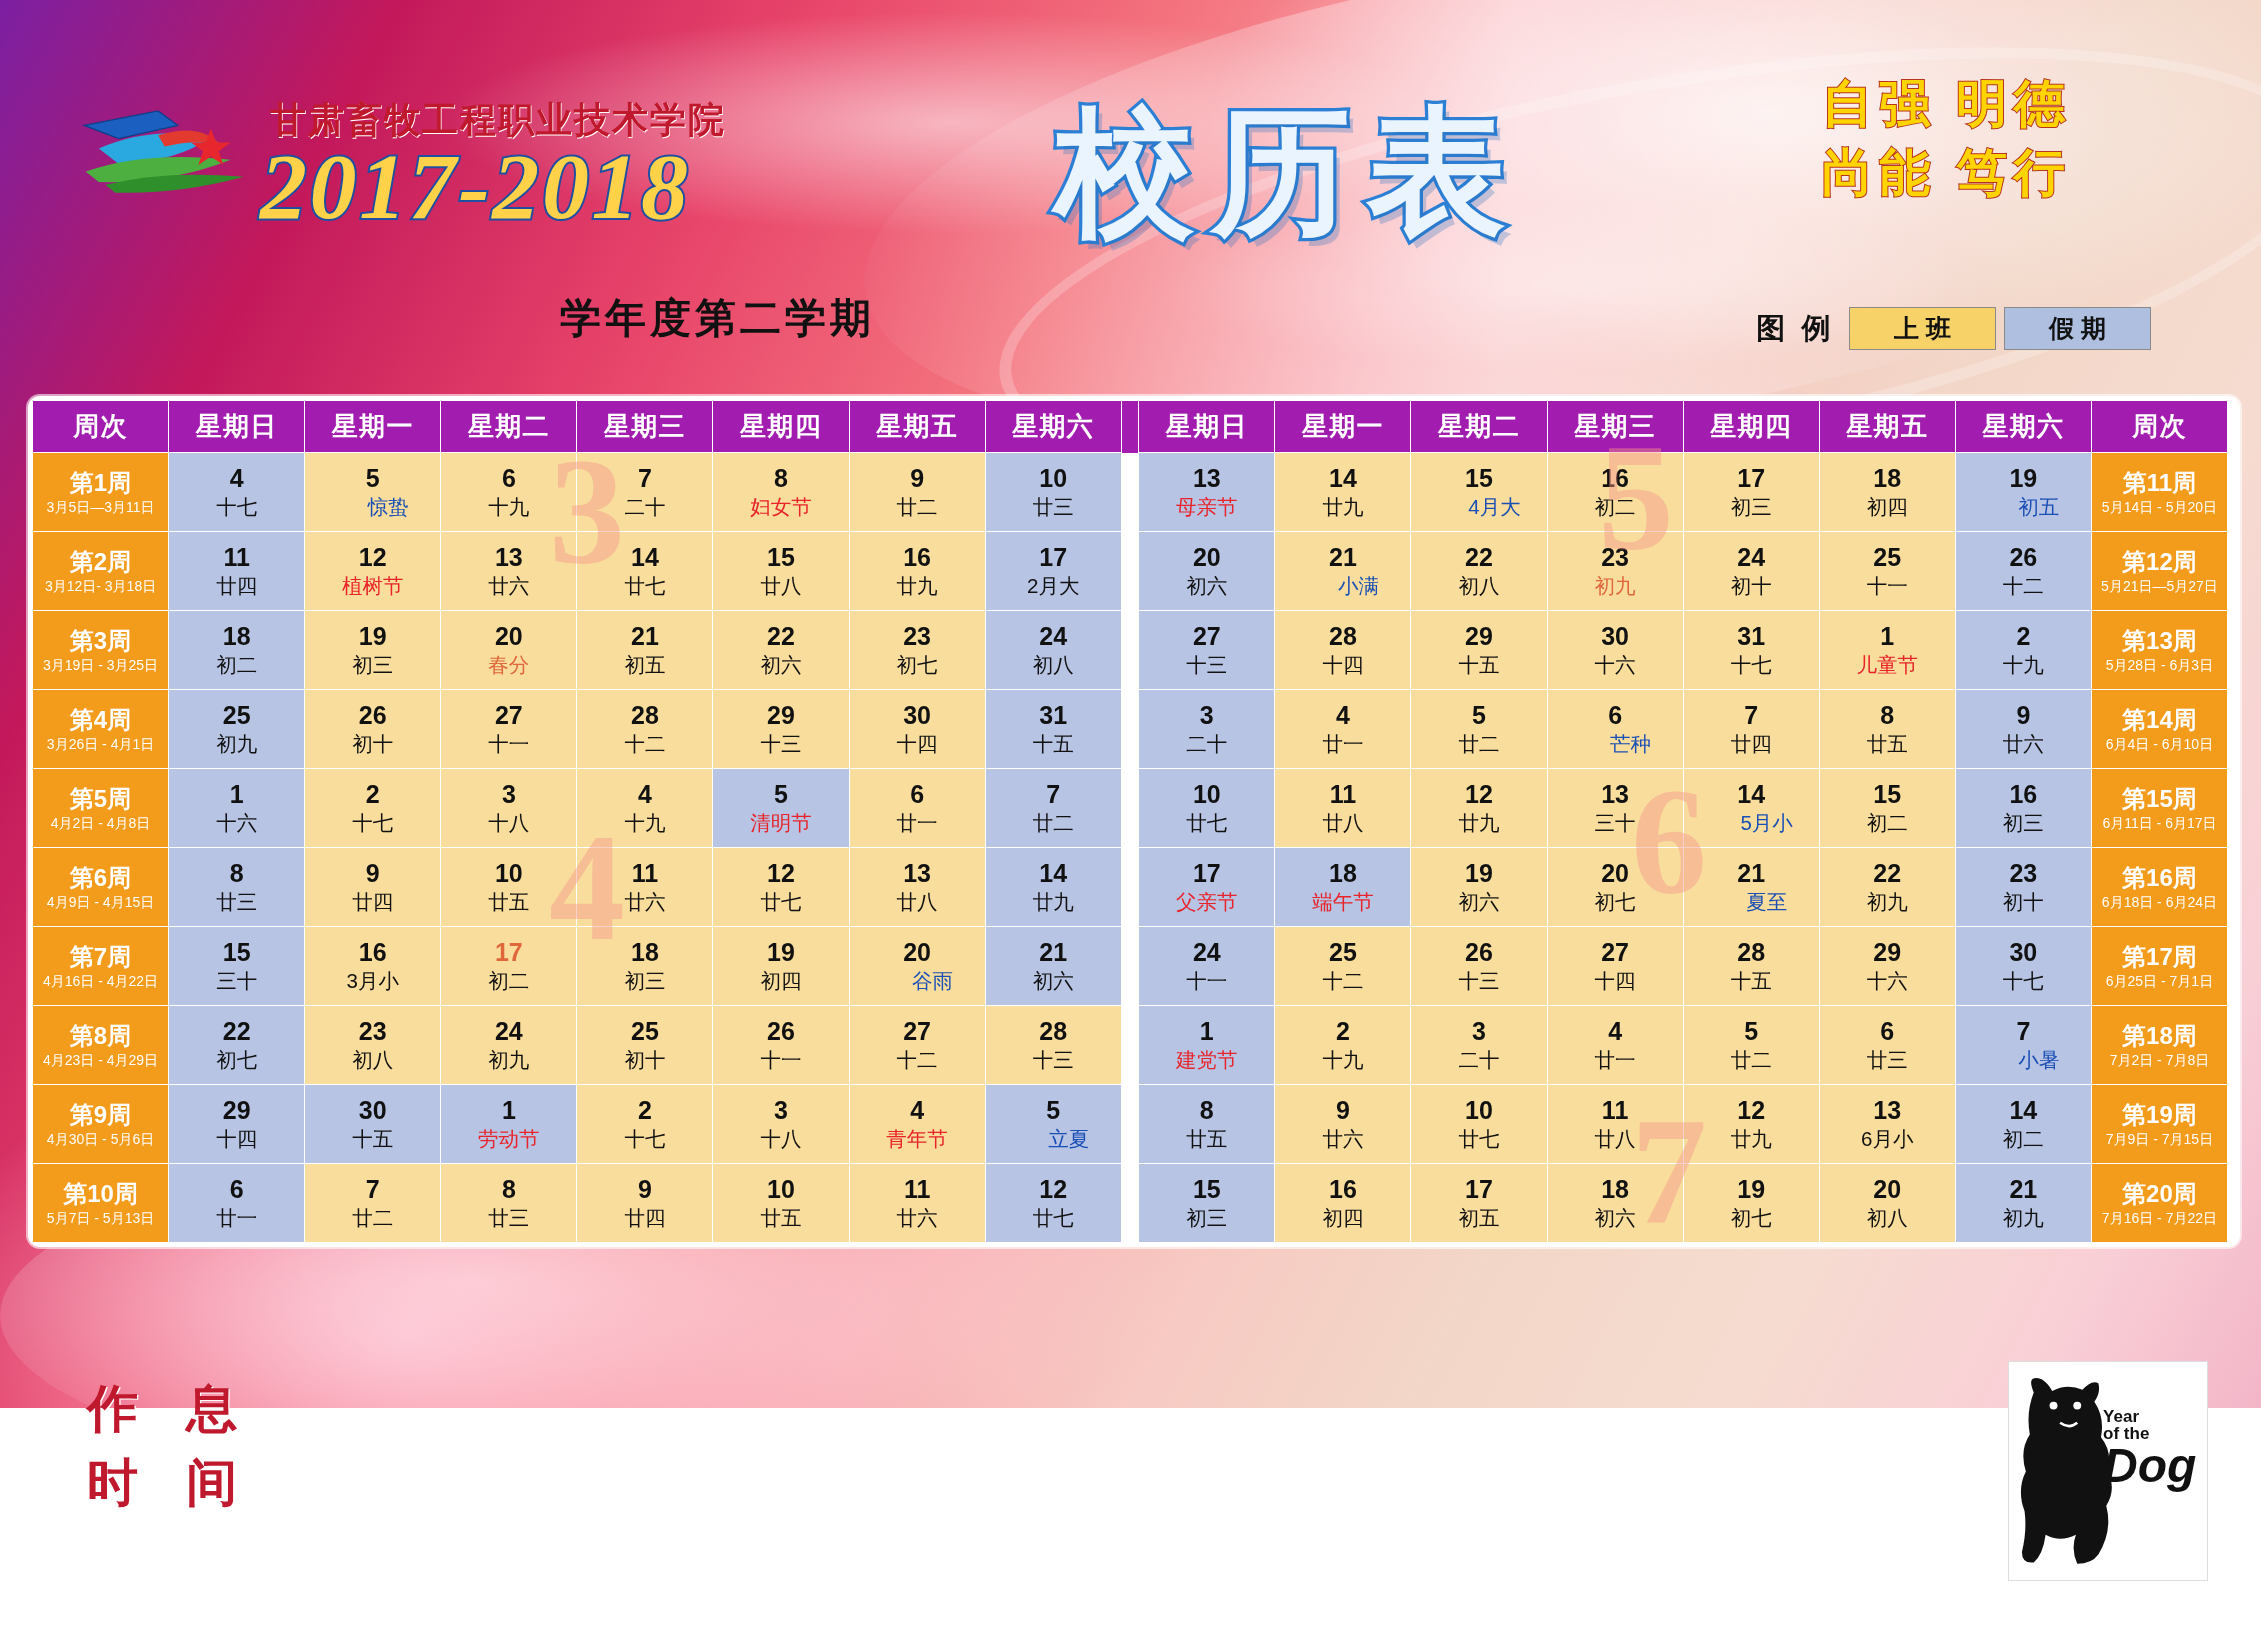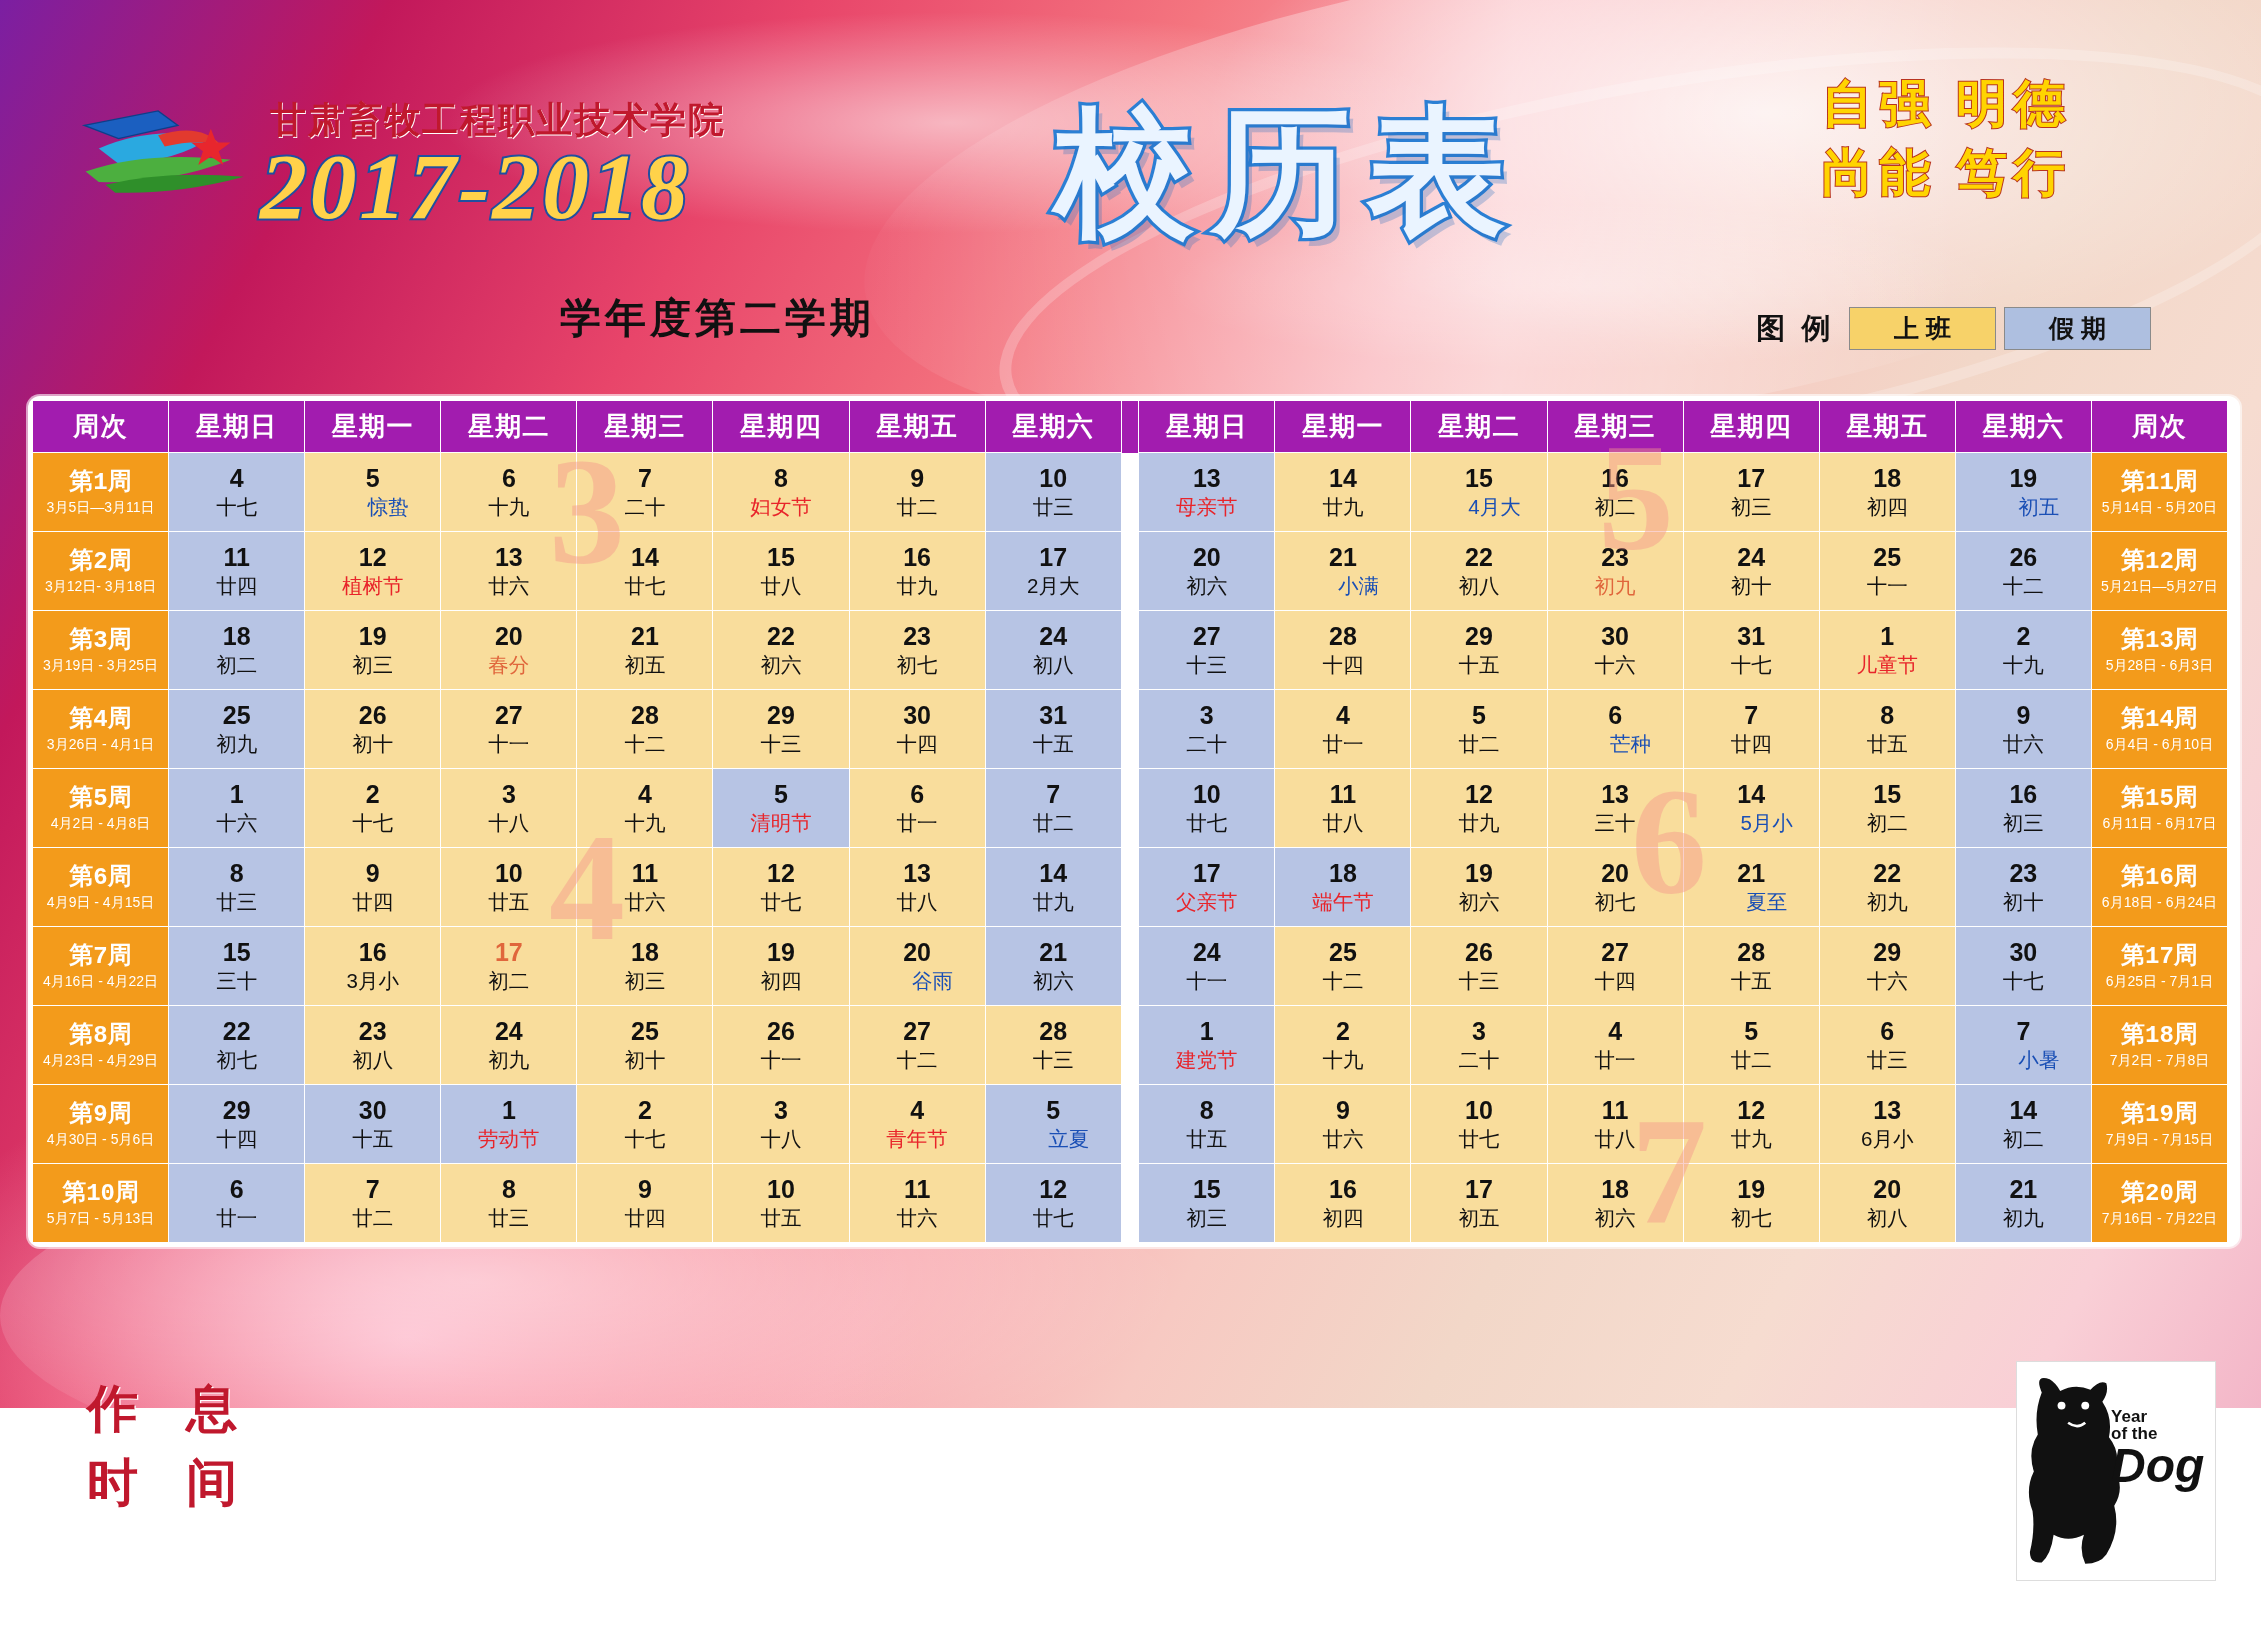--- a/index.html
+++ b/index.html
@@ -89,21 +89,21 @@
   table.cal{border-collapse:collapse;width:2196px;table-layout:fixed;}
   table.cal td,table.cal th{border:1.3px solid #ffffff;}
   .cal thead th{
     background:#a21caf;color:#fff;font-size:26px;font-weight:bold;
     height:49px;letter-spacing:1.3px;
   }
   .wkcell{
     background:#f39b1b;color:#fff;text-align:center;width:140px;
     padding:4px 1.3px;
   }
-  .wkcell .wk{font-size:24px;font-weight:bold;display:block;line-height:1.15;font-family:Liberation Mono, monospace;}
+  .wkcell .wk{font-size:24px;font-weight:bold;display:block;line-height:1.15;}
   .wkcell .rng{font-size:14px;display:block;line-height:1.2;margin-top:2.6px;}
   .daycell{
     width:131px;height:78px;text-align:center;vertical-align:middle;
     padding:0;
   }
   .daycell .num{display:block;font-size:25px;font-weight:bold;line-height:1.05;color:#111;}
   .daycell .lun{display:block;font-size:20.5px;line-height:1.15;margin-top:4px;color:#111;}
   .bg-work{background:#f9dd9c;}
   .bg-off{background:#b7c4e4;}
   .t-red{color:#e8242a !important;}
@@ -116,21 +116,21 @@
     color:rgba(244,150,140,.45);font-size:152px;line-height:1;}
 
   
   .bottom{position:absolute;left:28px;top:1346px;width:2204px;height:264px;}
   .zuoxi{
     position:absolute;left:59px;top:26px;width:198px;
     font-size:51px;font-weight:bold;color:#c0182d;letter-spacing:17px;
     line-height:1.45;text-shadow:1.3px 1.3px 0 #fff;
   }
   .dogbox{
-    position:absolute;right:16px;top:14.5px;width:198px;height:218px;background:#fff;
+    position:absolute;right:24px;top:14.5px;width:198px;height:218px;background:#fff;
     border:1.3px solid #ddd;
   }
   .dogbox .yod{position:absolute;right:10.6px;top:46px;text-align:left;line-height:1;}
   .dogbox .yod .l1{font-size:17px;font-weight:bold;color:#111;}
   .dogbox .yod .l2{font-size:17px;font-weight:bold;color:#111;}
   .dogbox .yod .l3{font-size:48px;font-weight:bold;font-style:italic;color:#111;}
 </style>
 </head>
 <body>
 

